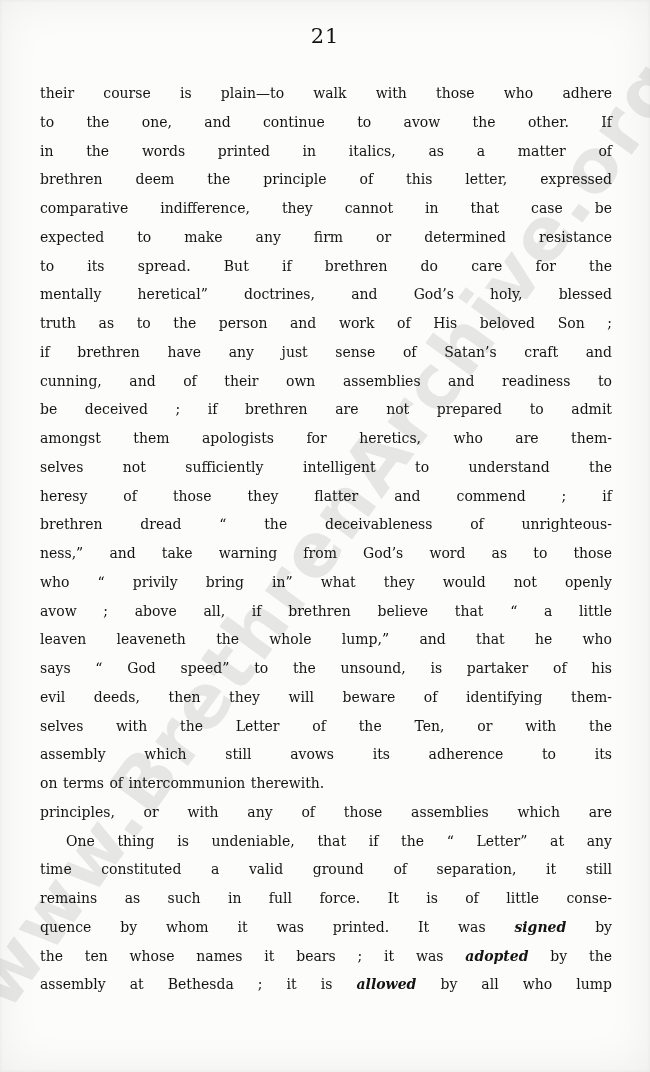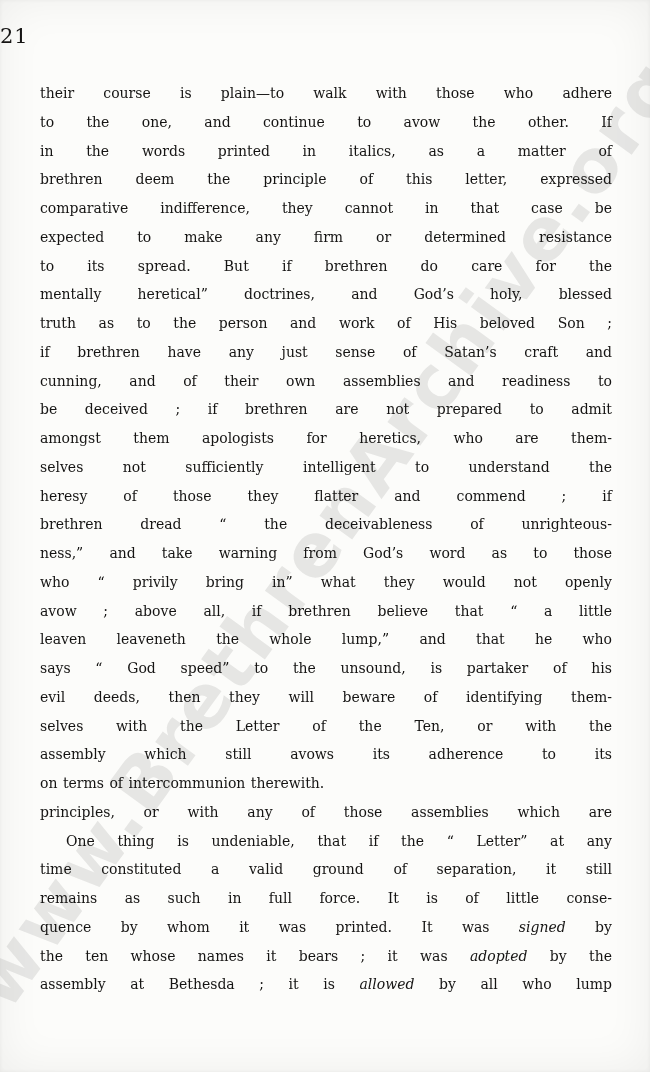--- a/index.html
+++ b/index.html
@@ -15,21 +15,21 @@
     overflow: hidden;
     box-shadow: inset 0 0 46px rgba(0,0,0,0.06), inset 0 0 4px rgba(0,0,0,0.05);
     font-family: "DejaVu Serif", "Liberation Serif", serif;
     color: #151413;
   }
   .page-number {
     position: absolute;
     top: 24px;
     left: 0;
     width: 100%;
-    text-align: left;
+    text-align: center;
     font-size: 21px;
     letter-spacing: 1px;
     z-index: 2;
   }
   .watermark {
     position: absolute;
     left: 50%;
     top: 50%;
     transform: translate(-50%, -54%) rotate(-54deg);
     font-family: "DejaVu Sans", "Liberation Sans", sans-serif;
@@ -58,20 +58,21 @@
     word-spacing: 1px;
   }
   .line.no-just {
     text-align-last: left;
   }
   .line.indent {
     text-indent: 26px;
   }
   .line i {
     font-style: italic;
+    font-weight: bold;
   }
 </style>
 </head>
 <body>
 
 <div class="page">
   <div class="watermark">www.BrethrenArchive.org</div>
 
   <div class="page-number">21</div>
 

